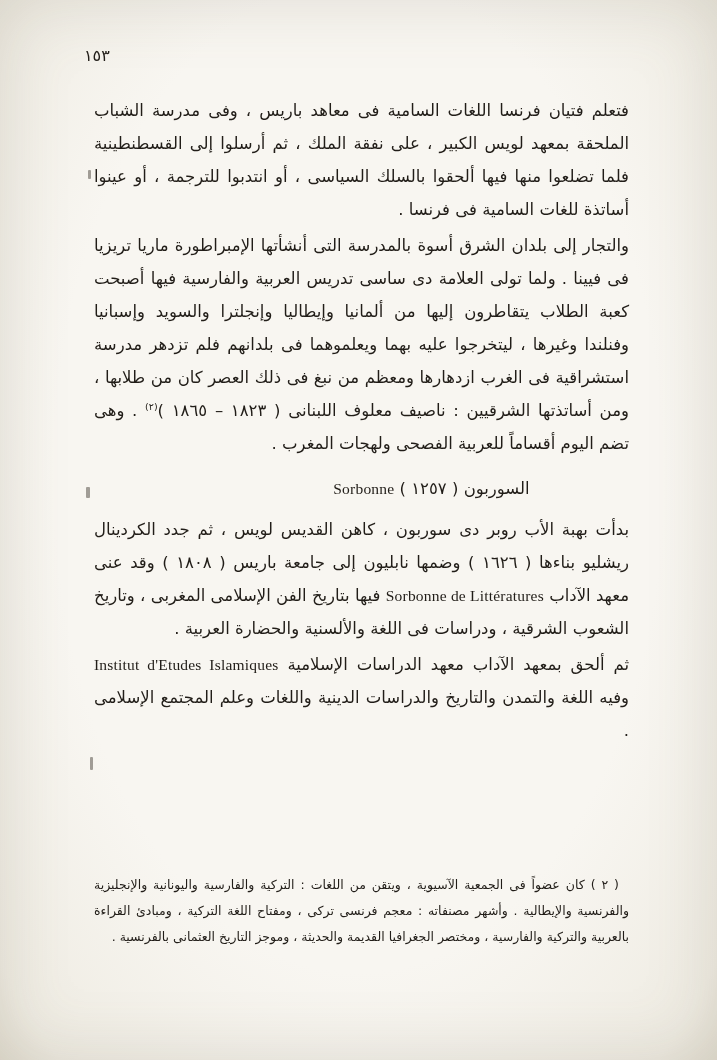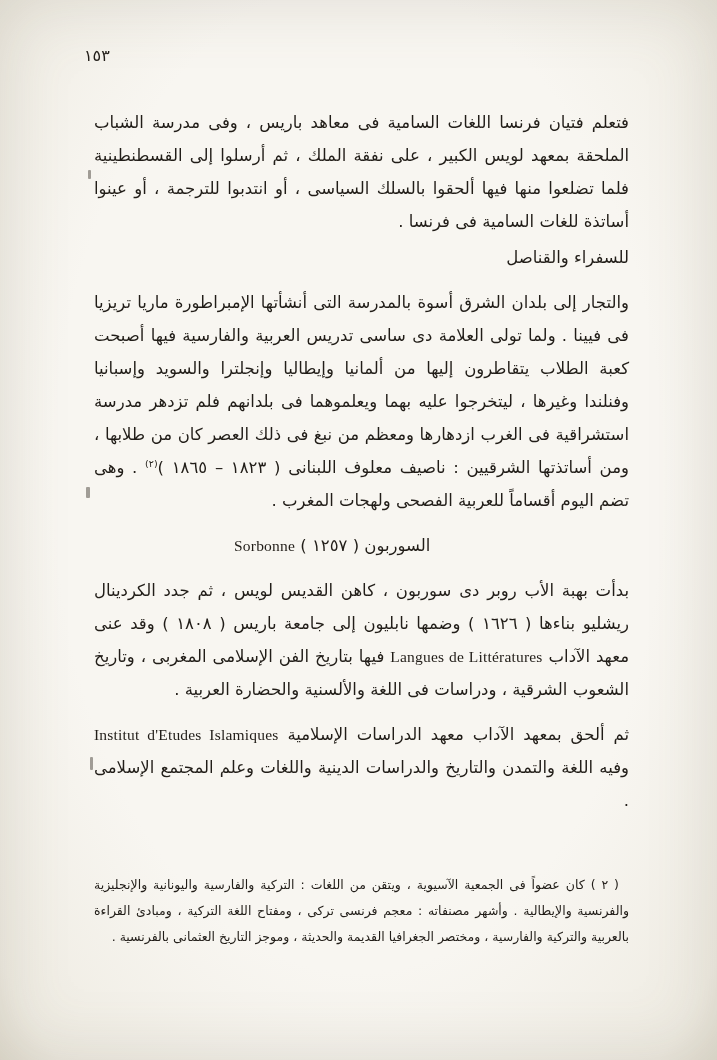--- a/index.html
+++ b/index.html
@@ -24,21 +24,21 @@
     letter-spacing: 2px;
   }
   .text-block {
     position: absolute;
     top: 94px;
     right: 88px;
     left: 94px;
     direction: rtl;
   }
   p.para {
-    margin: 12px 0 3px 0;
+    margin: 0 0 3px 0;
     font-size: 16.5px;
     line-height: 33px;
     text-align: justify;
   }
   .indent { text-indent: 28px; }
   .p2open { margin-top: 8px; margin-bottom: 0; }
   .mixed-line {
     display: flex;
     justify-content: space-between;
     align-items: baseline;
@@ -56,21 +56,21 @@
     font-size: 9.5px;
     line-height: 0;
     vertical-align: super;
   }
   h2.section-heading {
     margin: 12px 0 8px 0;
     padding-left: 140px;
     font-size: 16.5px;
     font-weight: normal;
     line-height: 33px;
-    text-align: left;
+    text-align: center;
   }
   .footnotes {
     position: absolute;
     top: 872px;
     right: 88px;
     left: 94px;
     direction: rtl;
   }
   p.footnote {
     margin: 0 0 3px 0;
@@ -100,34 +100,33 @@
   <span class="artifact a1"></span>
   <span class="artifact a2"></span>
   <span class="artifact a3"></span>
 
   <div class="text-block">
 
     <p class="para">فتعلم فتيان فرنسا اللغات السامية فى معاهد باريس ، وفى مدرسة الشباب الملحقة بمعهد لويس الكبير ، على نفقة الملك ، ثم أرسلوا إلى القسطنطينية فلما تضلعوا منها فيها ألحقوا بالسلك السياسى ، أو انتدبوا للترجمة ، أو عينوا أساتذة للغات السامية فى فرنسا .</p>
 
 
     <div class="mixed-line">
-      <span class="ar">للسفراء والقناصل</span>
     </div>
 
     <p class="para"><span>والتجار إلى بلدان الشرق أسوة بالمدرسة التى أنشأتها الإمبراطورة ماريا تريزيا فى فيينا . ولما تولى العلامة دى ساسى تدريس العربية والفارسية فيها أصبحت كعبة الطلاب يتقاطرون إليها من ألمانيا وإيطاليا وإنجلترا والسويد وإسبانيا وفنلندا وغيرها ، ليتخرجوا عليه بهما ويعلموهما فى بلدانهم فلم تزدهر مدرسة استشراقية فى الغرب ازدهارها ومعظم من نبغ فى ذلك العصر كان من طلابها ، ومن أساتذتها الشرقيين : ناصيف معلوف اللبنانى ( ١٨٢٣ – ١٨٦٥ )</span><sup class="fnref">(٢)</sup><span> . وهى تضم اليوم أقساماً للعربية الفصحى ولهجات المغرب .</span></p>
 
     <h2 class="section-heading">
       <span>السوربون</span>
       <span>( ١٢٥٧ )</span>
       <span class="latin">Sorbonne</span>
     </h2>
 
     <p class="para">
       <span>بدأت بهبة الأب روبر دى سوربون ، كاهن القديس لويس ، ثم جدد الكردينال ريشليو بناءها ( ١٦٢٦ ) وضمها نابليون إلى جامعة باريس ( ١٨٠٨ ) وقد عنى معهد الآداب</span>
-      <span class="latin">Langues de Littératures</span>
+      <span class="latin">Sorbonne de Littératures</span>
       <span>فيها بتاريخ الفن الإسلامى المغربى ، وتاريخ الشعوب الشرقية ، ودراسات فى اللغة والألسنية والحضارة العربية .</span>
     </p>
 
     <p class="para">
       <span>ثم ألحق بمعهد الآداب معهد الدراسات الإسلامية</span>
       <span class="latin">Institut d'Etudes Islamiques</span>
       <span>وفيه اللغة والتمدن والتاريخ والدراسات الدينية واللغات وعلم المجتمع الإسلامى .</span>
     </p>
 
 

